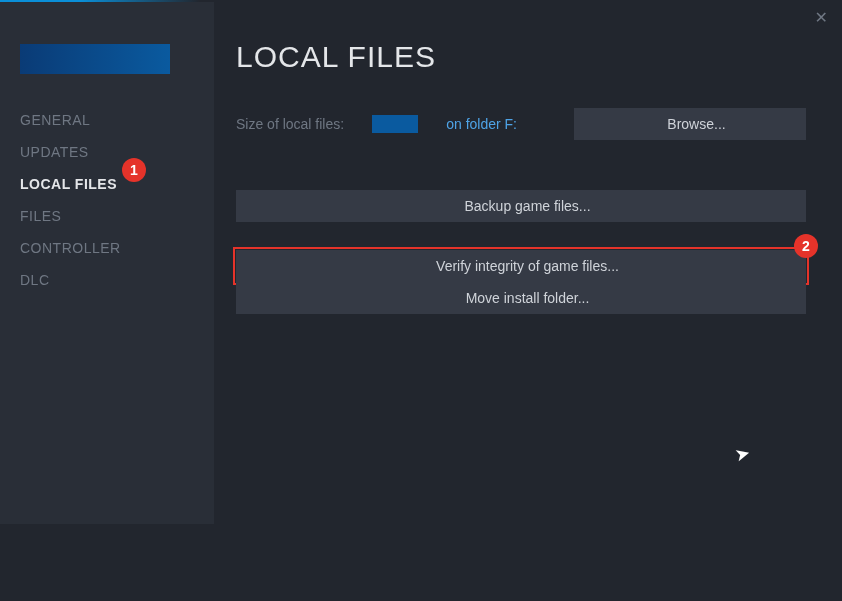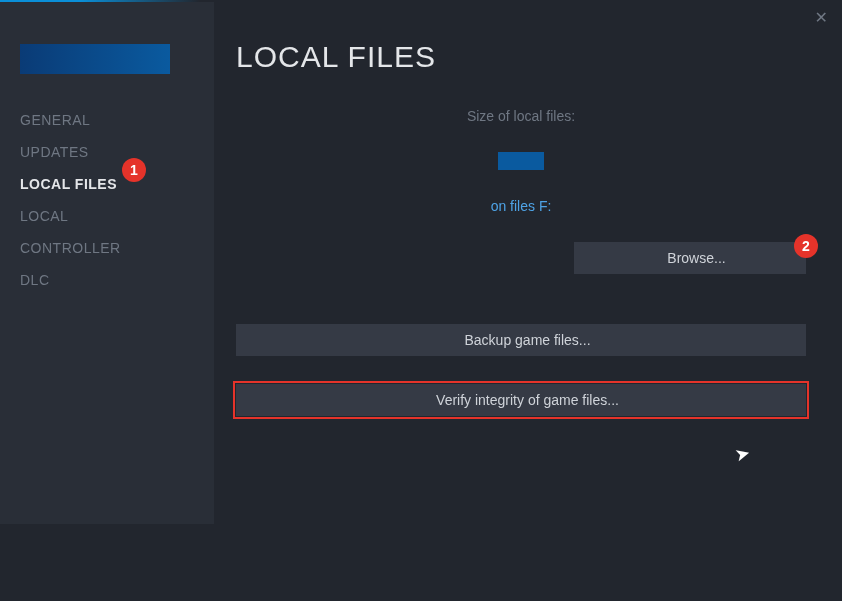--- a/index.html
+++ b/index.html
@@ -69,21 +69,20 @@
   .page-title {
     font-size: 30px;
     font-weight: 300;
     letter-spacing: 1px;
   }
   .row-size {
     display: flex;
     align-items: center;
     margin-top: 34px;
     gap: 28px;
-    flex-direction: column;
   }
   .size-label { color: #6f7783; font-size: 14px; }
   .size-redact {
     display: inline-block;
     width: 46px; height: 18px;
     background: #0a5a9f;
     vertical-align: middle;
   }
   .drive-link { color: #4ea3e6; font-size: 14px; }
   .btn {
@@ -143,38 +142,39 @@
 <div class="window">
   <div class="top-accent"></div>
   <div class="close">✕</div>
 
   <div class="sidebar">
     <div class="logo-bar"></div>
     <ul class="nav">
       <li>GENERAL</li>
       <li>UPDATES</li>
       <li class="active">LOCAL FILES</li>
-      <li>LOCAL</li>
+      <li>FILES</li>
       <li>CONTROLLER</li>
       <li>DLC</li>
     </ul>
   </div>
 
   <div class="content">
     <h1 class="page-title">LOCAL FILES</h1>
 
     <div class="row-size">
       <span class="size-label">Size of local files:</span>
       <span class="size-redact"></span>
-      <span class="drive-link">on files F:</span>
+      <span class="drive-link">on folder F:</span>
       <button class="btn browse-btn">Browse...</button>
     </div>
 
     <div class="wide-buttons">
       <button class="btn">Backup game files...</button>
       <button class="btn highlight">Verify integrity of game files...</button>
+      <button class="btn">Move install folder...</button>
     </div>
   </div>
 
   <div class="badge badge-1">1</div>
   <div class="badge badge-2">2</div>
   <div class="cursor">➤</div>
 </div>
 
 </body></html>

